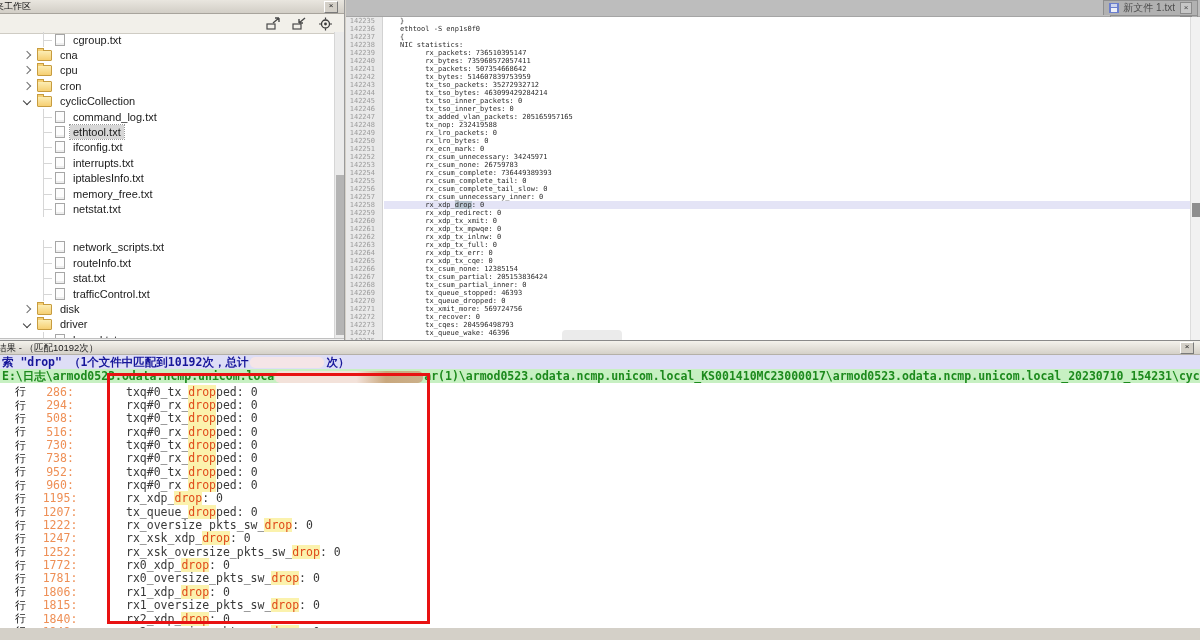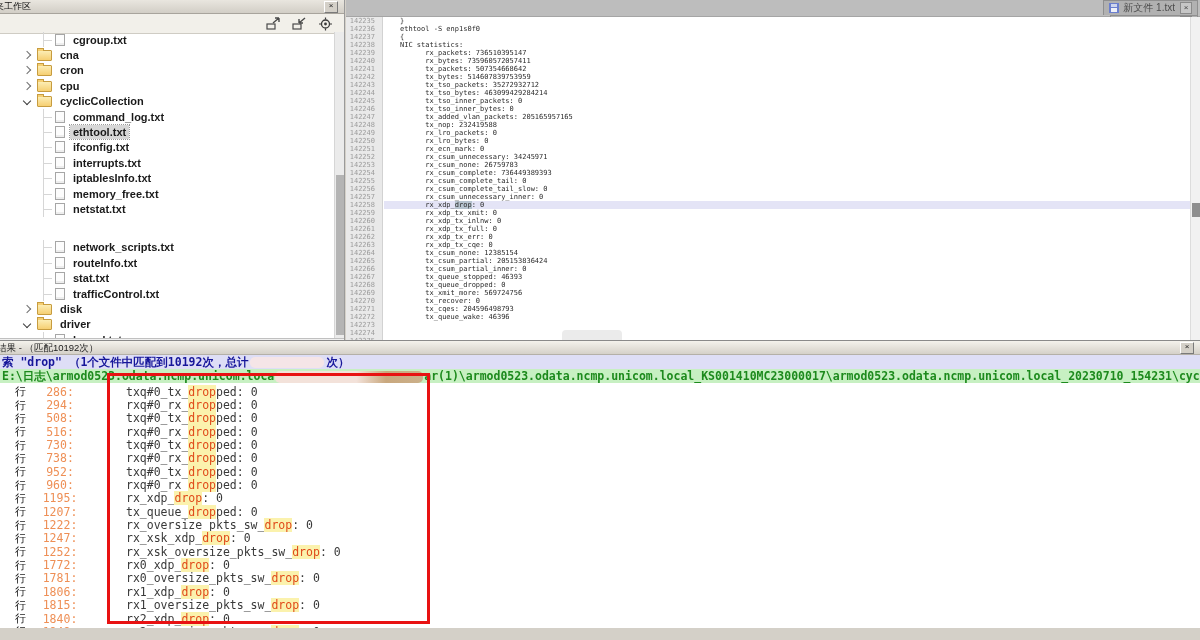--- a/index.html
+++ b/index.html
@@ -19,21 +19,21 @@
   .tree-row.d1{padding-left:24px;}
   .tree-row.d2{padding-left:55px;}
   .tree-row.d2::before{content:"";position:absolute;left:43px;top:0;bottom:0;border-left:1px solid #d6d6d6;}
   .tree-row.d2::after{content:"";position:absolute;left:43px;top:50%;width:9px;border-top:1px solid #d6d6d6;}
   .tree-redacted{height:23px;background:#fff;}
   .chev{display:inline-block;width:5px;height:5px;border-right:1.3px solid #6e6e6e;border-bottom:1.3px solid #6e6e6e;transform:rotate(-45deg);margin-right:7px;flex:none;}
   .chev.open{transform:rotate(45deg);border-color:#3c3c3c;}
   .ficon{flex:none;width:13px;height:9px;background:linear-gradient(#fcedb4,#f6cf72);border:1px solid #c79c3f;border-radius:1px;position:relative;margin-right:5px;margin-top:1px;}
   .ficon::before{content:"";position:absolute;top:-3px;left:-1px;width:5px;height:2px;background:#f6cf72;border:1px solid #c79c3f;border-bottom:none;}
   .fileicon{flex:none;width:8px;height:10px;background:#fdfdfd;border:1px solid #a6a6a6;margin-right:5px;box-shadow:inset 0 -2px 0 #eee;}
-  .tree-label{padding:0 3px;line-height:14px;font-weight:bold;}
+  .tree-label{padding:0 3px;line-height:14px;}
   .tree-row.selected .tree-label{background:#d7d7d7;outline:1px dotted #9a9a9a;}
   #lp-vscroll{position:absolute;right:0;top:32px;width:10px;height:306px;background:#ebebeb;border-left:1px solid #d6d6d6;box-sizing:border-box;}
   #lp-vthumb{position:absolute;left:1px;top:143px;width:8px;height:160px;background:#b4b4b4;}
   #lp-hscroll{position:absolute;left:0;right:0;top:338px;height:14px;background:#f0f0f0;border-top:1px solid #c0c0c0;}
 
   
   #editor-area{position:absolute;left:346px;top:0;width:854px;height:352px;}
   #tab-bar{height:17px;background:#bdbdbd;display:flex;align-items:flex-end;border-bottom:1px solid #a5a5a5;box-sizing:border-box;flex-direction:column;}
   .tab{height:15px;display:flex;align-items:center;padding:0 5px;background:#b1b1b1;border:1px solid #8f8f8f;border-bottom:none;margin-right:2px;font-size:10px;color:#4d4d4d;white-space:nowrap;cursor:default;}
   .tab.active{height:17px;background:#f6f6f6;color:#000;border-color:#7d7d7d;}
@@ -109,26 +109,26 @@
           <span class="tree-label">cgroup.txt</span>
         </div>
         <div class="tree-row d1">
           <span class="chev"></span>
           <span class="ficon"></span>
           <span class="tree-label">cna</span>
         </div>
         <div class="tree-row d1">
           <span class="chev"></span>
           <span class="ficon"></span>
+          <span class="tree-label">cpu</span>
+        </div>
+        <div class="tree-row d1">
+          <span class="chev"></span>
+          <span class="ficon"></span>
           <span class="tree-label">cron</span>
-        </div>
-        <div class="tree-row d1">
-          <span class="chev"></span>
-          <span class="ficon"></span>
-          <span class="tree-label">cpu</span>
         </div>
         <div class="tree-row d1">
           <span class="chev open"></span>
           <span class="ficon"></span>
           <span class="tree-label">cyclicCollection</span>
         </div>
         <div class="tree-row d2">
           <span class="fileicon"></span>
           <span class="tree-label">command_log.txt</span>
         </div>
@@ -284,21 +284,23 @@
           <div class="line">      rx_lro_packets: 0</div>
           <div class="line">      rx_lro_bytes: 0</div>
           <div class="line">      rx_ecn_mark: 0</div>
           <div class="line">      rx_csum_unnecessary: 34245971</div>
           <div class="line">      rx_csum_none: 26759783</div>
           <div class="line">      rx_csum_complete: 736449389393</div>
           <div class="line">      rx_csum_complete_tail: 0</div>
           <div class="line">      rx_csum_complete_tail_slow: 0</div>
           <div class="line">      rx_csum_unnecessary_inner: 0</div>
           <div class="line current">      rx_xdp_<span class="sel">drop</span>: 0</div>
+          <div class="line">      rx_xdp_redirect: 0</div>
           <div class="line">      rx_xdp_tx_xmit: 0</div>
+          <div class="line">      rx_xdp_tx_mpwqe: 0</div>
           <div class="line">      rx_xdp_tx_inlnw: 0</div>
           <div class="line">      rx_xdp_tx_full: 0</div>
           <div class="line">      rx_xdp_tx_err: 0</div>
           <div class="line">      rx_xdp_tx_cqe: 0</div>
           <div class="line">      tx_csum_none: 12385154</div>
           <div class="line">      tx_csum_partial: 205153836424</div>
           <div class="line">      tx_csum_partial_inner: 0</div>
           <div class="line">      tx_queue_stopped: 46393</div>
           <div class="line">      tx_queue_dropped: 0</div>
           <div class="line">      tx_xmit_more: 569724756</div>

